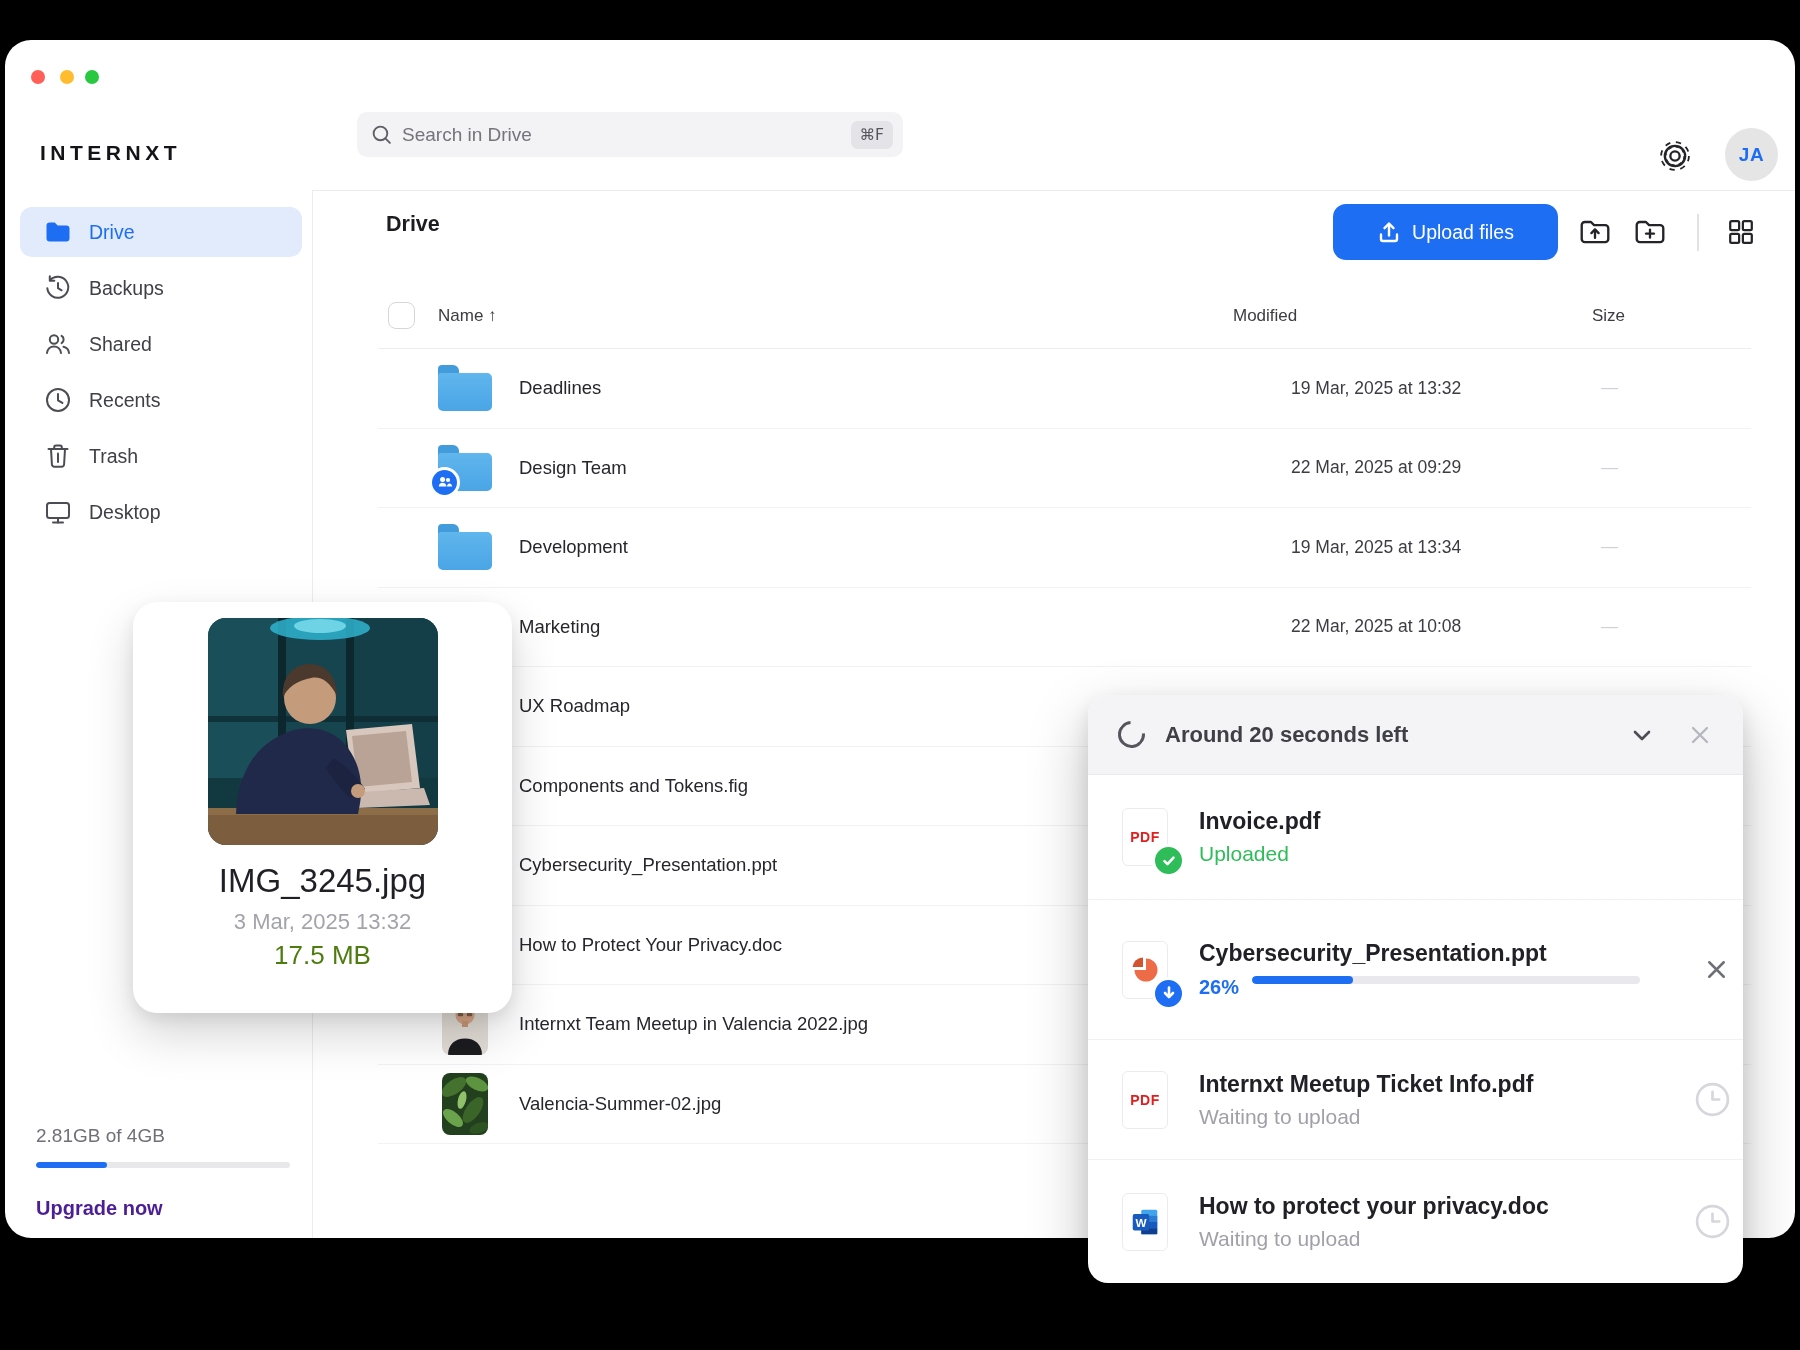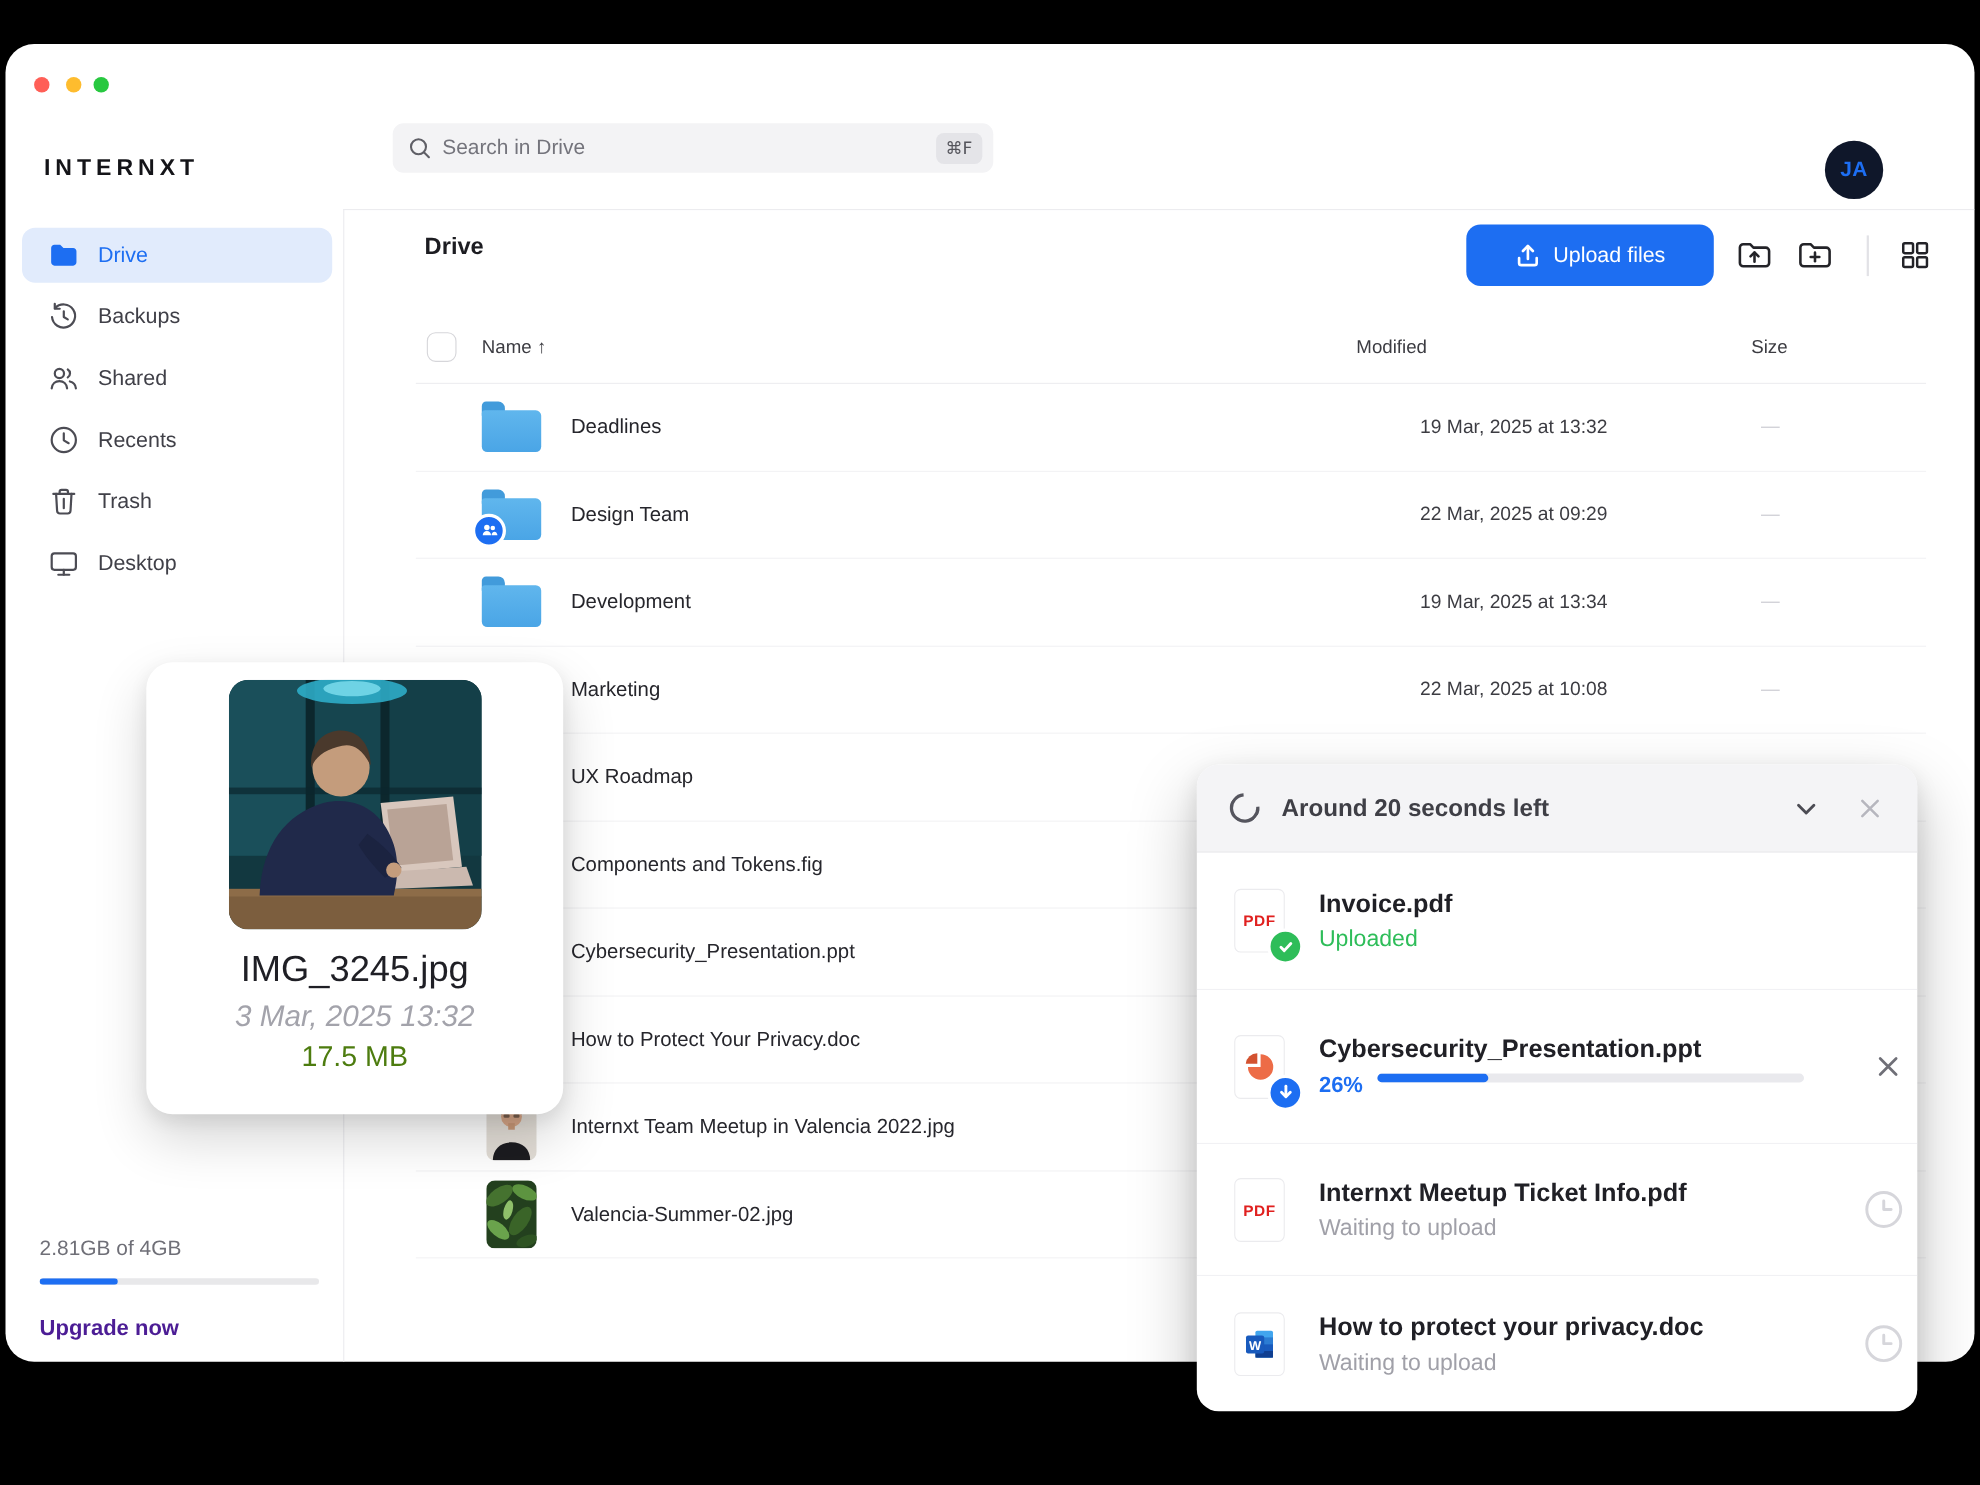--- a/index.html
+++ b/index.html
@@ -14,21 +14,21 @@
   .dot.g { left:80px; background:#28c840; }
 
   .logo { position:absolute; left:35px; top:101px; font-size:21px; font-weight:700; letter-spacing:4.5px; color:#141418; }
 
   .search { position:absolute; left:352px; top:72px; width:546px; height:45px; background:#f3f3f5; border-radius:10px; display:flex; align-items:center; padding:0 10px 0 14px; gap:10px; }
   .search input { flex:1; border:none; outline:none; background:transparent; font-size:19px; color:#2b2b30; font-family:inherit; }
   .search input::placeholder { color:#74747c; }
   .kbd { background:#e4e4e8; color:#55555c; border-radius:7px; height:28px; display:flex; align-items:center; padding:0 9px; font-size:15.5px; font-family:"DejaVu Sans",sans-serif; }
 
   .gear-btn { position:absolute; left:1650px; top:96px; width:40px; height:40px; display:flex; align-items:center; justify-content:center; cursor:pointer; }
-  .avatar { position:absolute; left:1654px; top:88px; width:53px; height:53px; border-radius:50%; background:#0f172a; color:#1d6ef2; font-size:19px; font-weight:700; display:flex; align-items:center; justify-content:center; letter-spacing:.5px; }
+  .avatar { position:absolute; left:1720px; top:88px; width:53px; height:53px; border-radius:50%; background:#e5e5e5; color:#1d6ef2; font-size:19px; font-weight:700; display:flex; align-items:center; justify-content:center; letter-spacing:.5px; }
 
   .hdiv { position:absolute; left:307px; right:0; top:150px; height:1px; background:#ececef; }
   .vdiv { position:absolute; left:307px; top:150px; bottom:0; width:1px; background:#ececef; }
 
   
   .sidebar { position:absolute; left:0; top:150px; width:307px; bottom:0; }
   .nav { position:absolute; left:15px; right:10px; top:17px; }
   .nav-item { height:50px; margin-bottom:6px; border-radius:12px; display:flex; align-items:center; padding-left:23px; gap:16px; font-size:19.5px; color:#404048; cursor:pointer; }
   .nav-item .nicon { width:30px; height:30px; display:flex; align-items:center; justify-content:center; color:#4c4c54; }
   .nav-item.active { background:#e1ebfc; color:#1d6ef2; font-weight:500; }
@@ -63,21 +63,21 @@
   .sbadge { position:absolute; left:-9px; bottom:-7px; width:31px; height:31px; background:#1d6ef2; border:3px solid #fff; border-radius:50%; display:flex; align-items:center; justify-content:center; z-index:2; }
   .thumb { width:46px; height:62px; border-radius:8px; overflow:hidden; display:block; }
   .pagefile { width:46px; height:58px; background:#fff; border:1px solid #ebebee; border-radius:6px; display:flex; align-items:center; justify-content:center; }
 
   
   .pcard { position:absolute; left:133px; top:602px; width:379px; height:411px; background:#fff; border-radius:24px; z-index:40;
            box-shadow:0 22px 48px rgba(0,0,0,.16), 0 6px 16px rgba(0,0,0,.08);
            display:flex; flex-direction:column; align-items:center; padding-top:16px; }
   .pphoto { width:230px; height:227px; border-radius:18px; overflow:hidden; }
   .ptitle { margin-top:17px; font-size:33px; font-weight:500; color:#1f1f25; }
-  .pmeta  { margin-top:9px; font-size:27px; color:#a3a3ab;font-style:italic; }
+  .pmeta  { margin-top:9px; font-size:22px; color:#a3a3ab; }
   .pmeta2 { margin-top:5px; font-size:26px; color:#4d7c0f; }
 
   
   .toast { position:absolute; left:1088px; top:695px; width:655px; height:588px; background:#fff; border-radius:20px; z-index:50;
            box-shadow:0 26px 60px rgba(0,0,0,.25), 0 8px 20px rgba(0,0,0,.10); display:flex; flex-direction:column; overflow:hidden; }
   .thead { height:80px; background:#f4f4f6; border-bottom:1px solid #e9e9ec; display:flex; align-items:center; padding:0 26px 0 30px; flex:none; }
   .spinner { width:27px; height:27px; border-radius:50%; border:3.5px solid #55555e; border-top-color:transparent; transform:rotate(40deg); flex:none; }
   .ttoast-title { margin-left:20px; margin-right:auto; font-size:22px; font-weight:600; color:#3f3f46; }
   .hicon { width:34px; height:34px; display:flex; align-items:center; justify-content:center; cursor:pointer; flex:none; }
   .hicon.chev { color:#4c4c54; margin-right:24px; }

